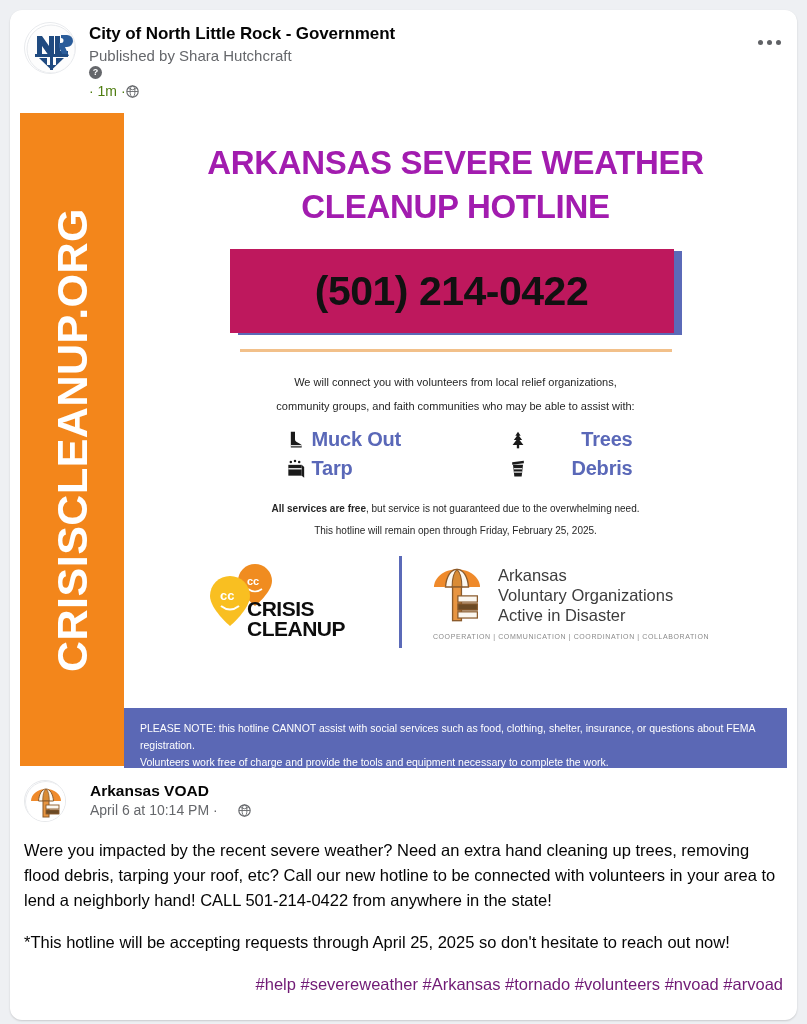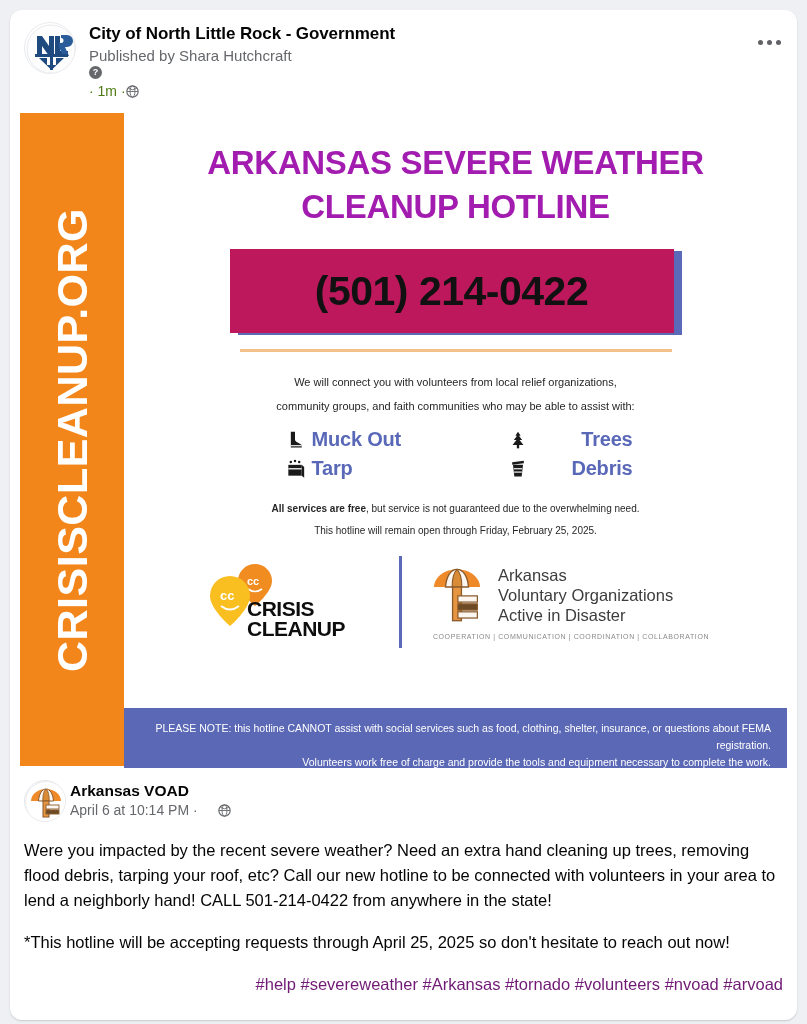--- a/index.html
+++ b/index.html
@@ -134,34 +134,34 @@
   .voad-top { display: flex; align-items: center; gap: 10px; }
   .voad-text { line-height: 20px; }
   .voad-text div { font-size: 16.5px; color: #3d3d3d; }
   .voad-tagline {
     font-size: 7px; color: #8a8a8a; letter-spacing: 0.6px; margin-top: 7px; text-align: center;
   }
 
   .disclaimer {
     position: absolute; left: 104px; right: 0; bottom: 0;
     height: 60px; background: #5b68b5;
-    color: #ffffff; text-align: right;
+    color: #ffffff; text-align: left;
     font-size: 10.5px; line-height: 17px;
     padding: 12px 16px 0 16px;
   }
 
   
   .shared { padding: 12px 14px 0 14px; }
   .shared-header { display: flex; align-items: flex-start; }
   .avatar-voad {
     width: 42px; height: 42px; border-radius: 50%;
     border: 1px solid #e6e8eb; background: #fff;
     flex: 0 0 42px; overflow: hidden;
   }
-  .shared-meta { margin-left: 4px; padding-top: 1px; }
+  .shared-meta { margin-left: 24px; padding-top: 1px; }
   .shared-name { font-size: 15.5px; font-weight: bold; color: #050505; line-height: 20px; }
   .shared-time { font-size: 14px; color: #65676b; display: flex; align-items: center; gap: 20px; margin-top: 1px; }
 
   .post-body { padding: 16px 14px 0 14px; font-size: 16.5px; color: #050505; line-height: 25px; }
   .post-body p + p { margin-top: 17px; }
   .hashtags { color: #701a75; text-align: right; }
 </style>
 </head>
 <body>
 

